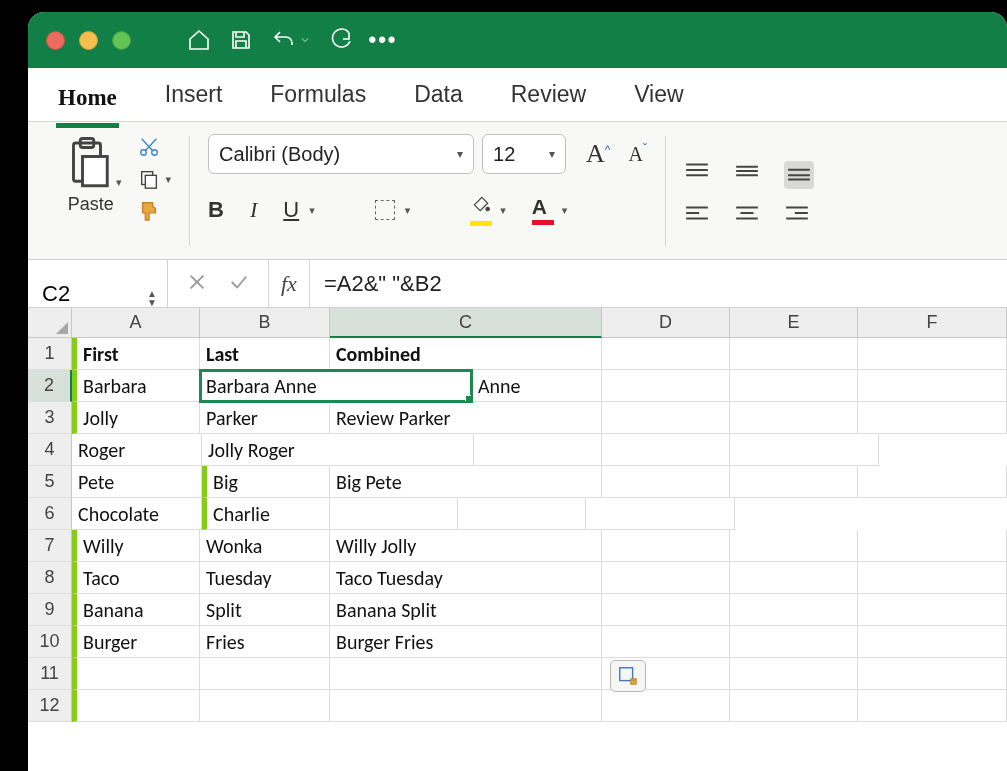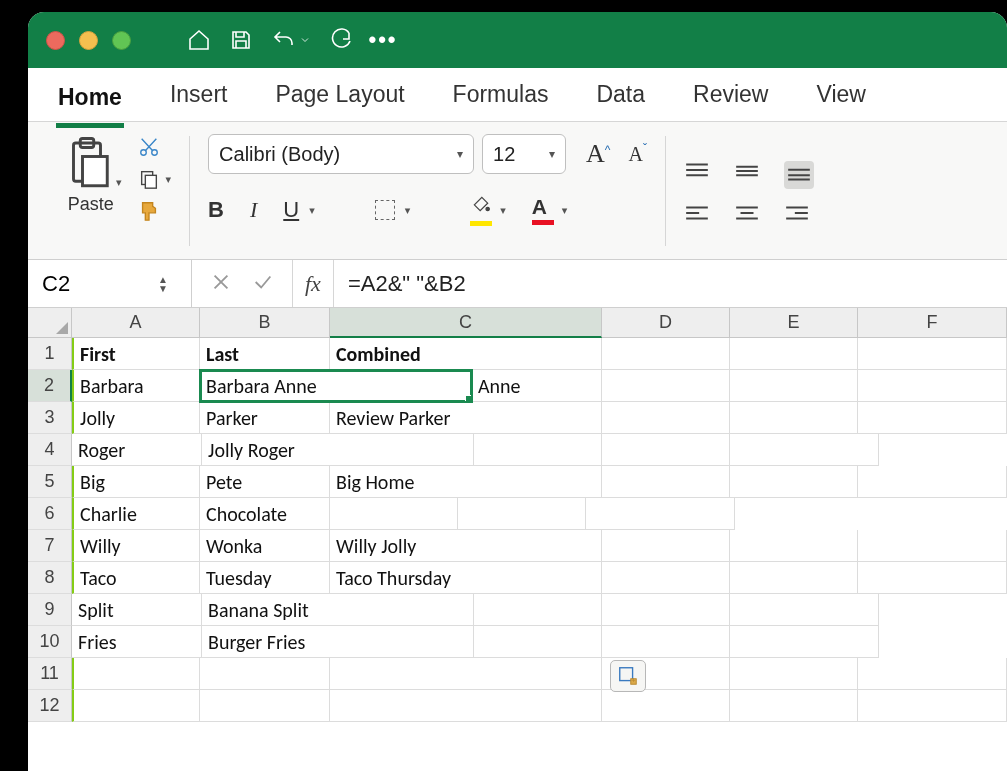--- a/index.html
+++ b/index.html
@@ -46,21 +46,21 @@
     background: #fff;
     border-bottom: 1px solid #d6d6d6;
     display: flex;
     align-items: center;
     padding: 0 28px;
     gap: 44px;
     font-size: 23px;
     color: #333;
   }
   .ribbon-tab { padding: 6px 2px; cursor: pointer; }
-  .ribbon-tab.active { font-weight: 700; color: #111; border-bottom: 5px solid #127f47; padding-bottom: 12px; margin-bottom: -17px; }
+  .ribbon-tab.active { font-weight: 700; color: #111; border-bottom: 5px solid #127f47; padding-bottom: 12px; margin-bottom: -17px; font-family: Liberation Serif, serif; }
 
   
   .ribbon-body {
     height: 138px;
     background: #f8f8f7;
     border-bottom: 1px solid #cfcfcf;
     display: flex;
     align-items: center;
     padding: 0 18px;
   }
@@ -114,45 +114,45 @@
 
   
   .formula-bar {
     height: 48px;
     border-bottom: 1px solid #cfcfcf;
     display:flex;
     align-items:stretch;
     background:#fff;
   }
   .namebox {
-    width: 164px;
+    width: 140px;
     border-right:1px solid #cfcfcf;
-    display:flex; align-items:center; justify-content:space-between;
-    padding:0 23px 0 14px;
+    display:flex; align-items:flex-end; justify-content:space-between;
+    padding:0 10px 0 14px;
     font-size:22px;
   }
   .stepper { display:flex; flex-direction:column; font-size:10px; color:#555; line-height:9px; }
   .fb-btns { display:flex; align-items:center; gap:20px; padding:0 18px; color:#888; }
   .fb-btns svg { width:22px; height:22px; stroke:#999; fill:none; stroke-width:2; }
   .fx { font-style: italic; font-family: Georgia, serif; font-size:22px; color:#444; padding:0 12px; border-left:1px solid #d6d6d6; border-right:1px solid #d6d6d6; display:flex; align-items:center;}
   .formula-input { flex:1; display:flex; align-items:center; padding:0 14px; font-size:22px; color:#222; }
 
   
   .sheet { display:flex; flex-direction:column; background:#fff; }
   .colheaders, .row { display:flex; }
   .corner { width:44px; height:30px; border-right:1px solid #c7c7c7; border-bottom:1px solid #c7c7c7; background:#eeeeee; position:relative;}
   .corner::after { content:''; position:absolute; right:3px; bottom:3px; width:0; height:0; border-left:12px solid transparent; border-bottom:12px solid #a8a8a8; }
   .colh { height:30px; border-right:1px solid #c7c7c7; border-bottom:1px solid #c7c7c7; background:#eeeeee; display:flex; align-items:center; justify-content:center; font-size:18px; color:#444; }
   .colh.sel { background:#d7e0d9; border-bottom:2px solid #127f47; }
   .wA{width:128px;} .wB{width:130px;} .wC{width:272px;} .wD{width:128px;} .wE{width:128px;} .wF{width:149px;}
   .rowh { width:44px; border-right:1px solid #c7c7c7; border-bottom:1px solid #dcdcdc; background:#eeeeee; display:flex; align-items:center; justify-content:center; font-size:18px; color:#444; }
   .rowh.sel { background:#d7e0d9; border-right:2px solid #127f47; }
   .cell { border-right:1px solid #dcdcdc; border-bottom:1px solid #dcdcdc; height:32px; display:flex; align-items:center; padding:0 6px; font-size:20px; color:#111; font-family: Calibri, Arial, sans-serif; overflow:hidden; white-space:nowrap;}
   .cell.bold { font-weight:700; }
-  .row .cell.wA { border-left: 2px solid #84cc16; text-align: right; }
+  .row .cell.wA { border-left: 5px solid #84cc16; text-align: right; }
   .cell.active { outline:3px solid #1a8a50; outline-offset:-2px; position:relative; z-index:2; }
   .cell.active::after { content:''; position:absolute; right:-4px; bottom:-4px; width:8px; height:8px; background:#1a8a50; border:1px solid #fff; }
   .autofill-badge {
     position:absolute;
     width:36px; height:32px;
     border:1px solid #b7b7b7;
     border-radius:5px;
     background:#f6f6f4;
     display:flex; align-items:center; justify-content:center;
   }
@@ -198,21 +198,20 @@
         </svg>
     </div>
     <div class="ticon">
       <span class="ellipsis">•••</span>
     </div>
   </div>
 
   <div class="ribbon-tabs">
     <div class="ribbon-tab active">Home</div>
     <div class="ribbon-tab">Insert</div>
-    <div class="ribbon-tab">Page Layout</div>
     <div class="ribbon-tab">Formulas</div>
     <div class="ribbon-tab">Data</div>
     <div class="ribbon-tab">Review</div>
     <div class="ribbon-tab">View</div>
   </div>
 
   <div class="ribbon-body">
 
     <div class="ribbon-group" style="flex-direction:row; align-items:flex-start;">
       <div class="paste-block">
@@ -402,63 +401,65 @@
       <div class="row">
         <div class="rowh">4</div>
         <div class="cell wB">Roger</div>
         <div class="cell wC">Jolly Roger</div>
         <div class="cell wD"></div>
         <div class="cell wE"></div>
         <div class="cell wF"></div>
       </div>
       <div class="row">
         <div class="rowh">5</div>
+        <div class="cell wB">Pete</div>
         <div class="cell wA">Big</div>
-        <div class="cell wB">Pete</div>
-        <div class="cell wC">Big Home</div>
+        <div class="cell wC">Big Pete</div>
         <div class="cell wD"></div>
         <div class="cell wE"></div>
         <div class="cell wF"></div>
       </div>
       <div class="row">
         <div class="rowh">6</div>
+        <div class="cell wB">Chocolate</div>
         <div class="cell wA">Charlie</div>
-        <div class="cell wB">Chocolate</div>
         <div class="cell wD"></div>
         <div class="cell wE"></div>
         <div class="cell wF"></div>
       </div>
       <div class="row">
         <div class="rowh">7</div>
         <div class="cell wA">Willy</div>
         <div class="cell wB">Wonka</div>
         <div class="cell wC">Willy Jolly</div>
         <div class="cell wD"></div>
         <div class="cell wE"></div>
         <div class="cell wF"></div>
       </div>
       <div class="row">
         <div class="rowh">8</div>
         <div class="cell wA">Taco</div>
         <div class="cell wB">Tuesday</div>
-        <div class="cell wC">Taco Thursday</div>
+        <div class="cell wC">Taco Tuesday</div>
         <div class="cell wD"></div>
         <div class="cell wE"></div>
         <div class="cell wF"></div>
       </div>
       <div class="row">
         <div class="rowh">9</div>
+        <div class="cell wA">Banana</div>
         <div class="cell wB">Split</div>
         <div class="cell wC">Banana Split</div>
         <div class="cell wD"></div>
         <div class="cell wE"></div>
         <div class="cell wF"></div>
       </div>
       <div class="row">
         <div class="rowh">10</div>
+        <div class="cell wA">Burger</div>
         <div class="cell wB">Fries</div>
         <div class="cell wC">Burger Fries</div>
         <div class="cell wD"></div>
         <div class="cell wE"></div>
         <div class="cell wF"></div>
       </div>
       <div class="row">
         <div class="rowh">11</div>
         <div class="cell wA"></div>
         <div class="cell wB"></div>

